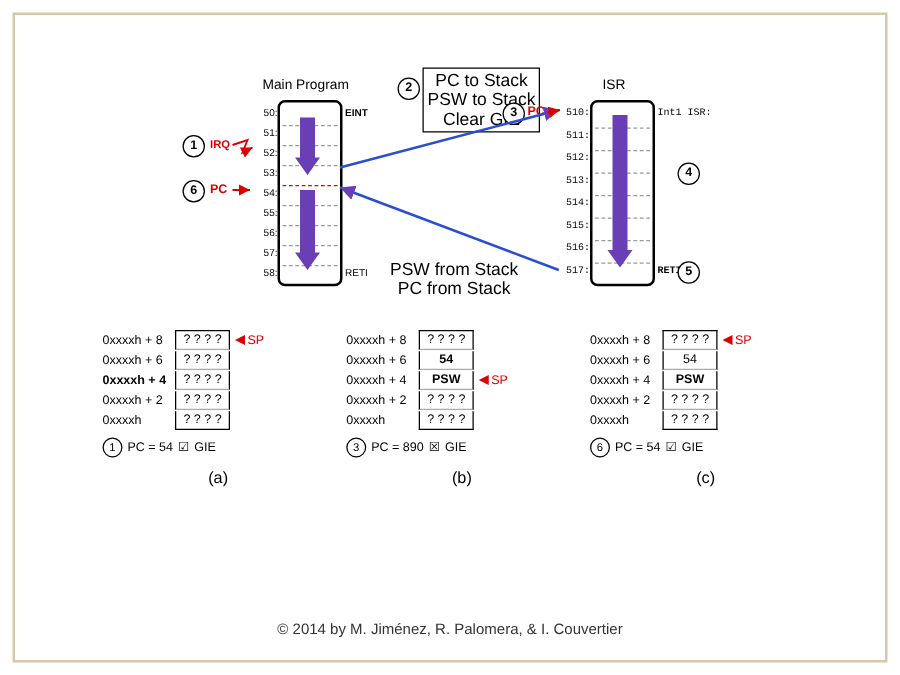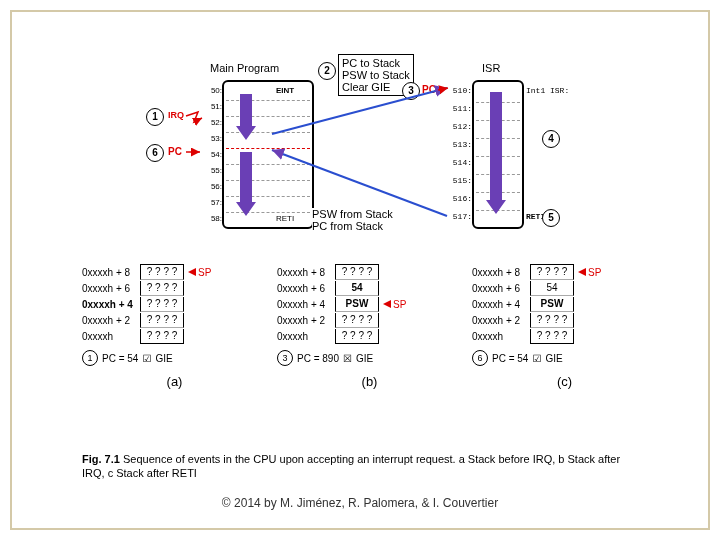--- a/index.html
+++ b/index.html
@@ -49,21 +49,21 @@
   }
   .prog-box {
     position: absolute;
     top: 28px;
     width: 48px;
     height: 145px;
     border: 2px solid #000;
     border-radius: 6px;
     background: #fff;
   }
-  .prog-box.main { left: 120px; padding-left: 40px; }
+  .prog-box.main { left: 120px; }
   .prog-box.isr { left: 370px; font-family: Liberation Mono, monospace; }
   .prog-title {
     position: absolute;
     font-size: 11px;
     font-weight: normal;
     top: 10px;
   }
   .prog-title.main-t { left: 108px; }
   .prog-title.isr-t { left: 380px; }
   .addr-label {
@@ -101,25 +101,26 @@
     background: #fff;
   }
   .side-label {
     position: absolute;
     font-size: 9px;
     white-space: nowrap;
   }
   .side-label.red { color: #d00; font-weight: bold; }
   .note-box {
     position: absolute;
-    font-size: 11px;
+    font-size: 14px;
     line-height: 1.1;
     border: 1px solid #000;
     padding: 2px 3px;
     background: #fff;
+    text-align: center;
   }
   .stacks {
     position: absolute;
     top: 248px;
     left: 70px;
     width: 580px;
     height: 150px;
     font-size: 10px;
   }
   .stack-col {
@@ -392,19 +393,15 @@
       <div class="state-line">
         <span class="small-circ">6</span>
         <span>PC = 54</span>
         <span>☑</span>
         <span>GIE</span>
       </div>
       <div class="sub-label">(c)</div>
     </div>
   </div>
 
-  <div class="caption">
-    <span class="fignum">Fig. 7.1</span>
-    <span>Sequence of events in the CPU upon accepting an interrupt request. a Stack before IRQ, b Stack after IRQ, c Stack after RETI</span>
-  </div>
 
   <div class="footer">© 2014 by M. Jiménez, R. Palomera, &amp; I. Couvertier</div>
 </div>
 
 </body></html>

